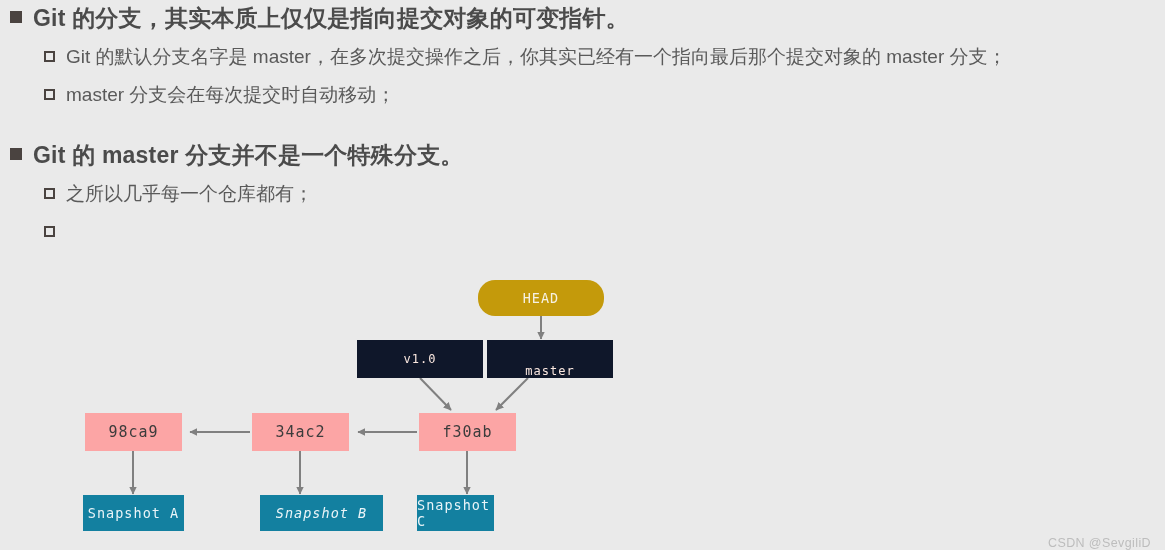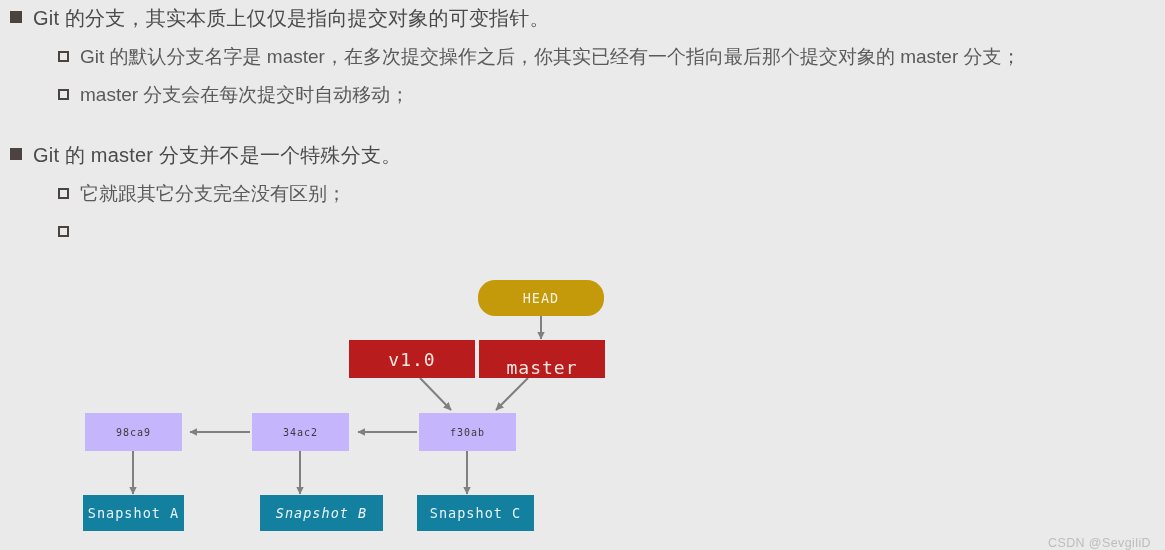--- a/index.html
+++ b/index.html
@@ -42,32 +42,32 @@
   }
   .l1-marker {
     width: 12px;
     height: 12px;
     background: #4a4340;
     margin-top: 7px;
     margin-right: 11px;
     flex: 0 0 auto;
   }
   .l1-text {
-    font-size: 20px;
-    font-weight: normal;
+    font-size: 23px;
+    font-weight: bold;
     color: #4b4b4b;
     line-height: 28px;
     letter-spacing: 0.2px;
     white-space: nowrap;
   }
 
   .l2-row {
     display: flex;
     align-items: flex-start;
-    padding-left: 58px;
+    padding-left: 44px;
     margin-top: 11px;
     margin-bottom: 11px;
   }
   .l2-marker {
     width: 11px;
     height: 11px;
     border: 2.5px solid #4a4340;
     background: transparent;
     box-sizing: border-box;
     margin-top: 8px;
@@ -106,28 +106,29 @@
     font-family: "DejaVu Sans Mono", "Liberation Mono", monospace;
     letter-spacing: 1px;
   }
   .node-head {
     background: #c49a0b;
     color: #f6f1e3;
     font-size: 13.5px;
     border-radius: 17px;
   }
   .node-ref {
-    background: #b91c1c;
+    background: #0f172a;
     color: #fbe8e0;
-    font-size: 18px;
+    font-size: 12px;
+    margin-left: 8px;
   }
   .node-commit {
-    background: #c4b5fd;
+    background: #fca5a5;
     color: #3c3c3c;
-    font-size: 10px;
+    font-size: 15px;
   }
   .node-snapshot {
     background: #1380a0;
     color: #eaf4f8;
     font-size: 13.5px;
   }
 
   .watermark {
     position: absolute;
     right: 14px;
@@ -162,21 +163,21 @@
 
     <div class="spacer-l1"></div>
 
     <div class="l1-row">
       <span class="l1-marker"></span>
       <span class="l1-text">Git 的 master 分支并不是一个特殊分支。</span>
     </div>
 
     <div class="l2-row">
       <span class="l2-marker"></span>
-      <span class="l2-text">它就跟其它分支完全没有区别；</span>
+      <span class="l2-text">之所以几乎每一个仓库都有；</span>
     </div>
 
     <div class="l2-row">
       <span class="l2-marker"></span>
     </div>
 
   </div>
 
   <div class="diagram">
 
@@ -227,21 +228,21 @@
     </div>
 
     <div class="node node-snapshot" style="left:83px; top:233px; width:101px; height:36px;justify-content:center;">
       <span>Snapshot A</span>
     </div>
 
     <div class="node node-snapshot" style="left:260px; top:233px; width:123px; height:36px;font-style:italic;">
       <span>Snapshot B</span>
     </div>
 
-    <div class="node node-snapshot" style="left:417px; top:233px; width:117px; height:36px;">
+    <div class="node node-snapshot" style="left:417px; top:233px; width:77px; height:36px;">
       <span>Snapshot C</span>
     </div>
 
   </div>
 
   <div class="watermark">CSDN @SevgiliD</div>
 
 </div>
 
 </body></html>

